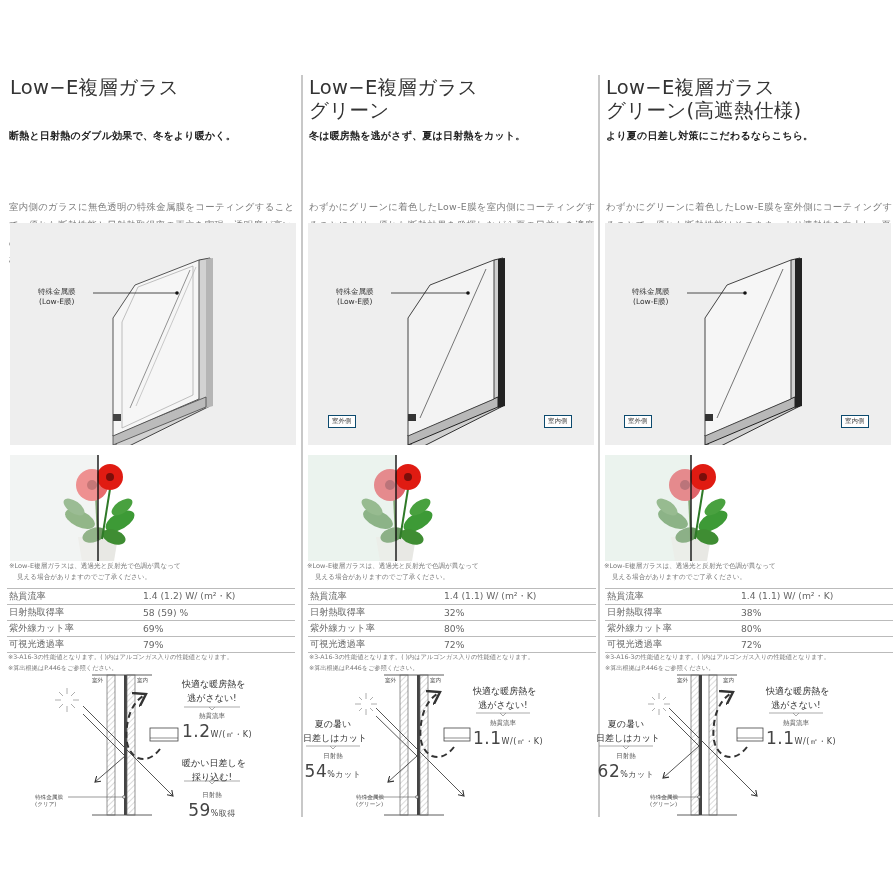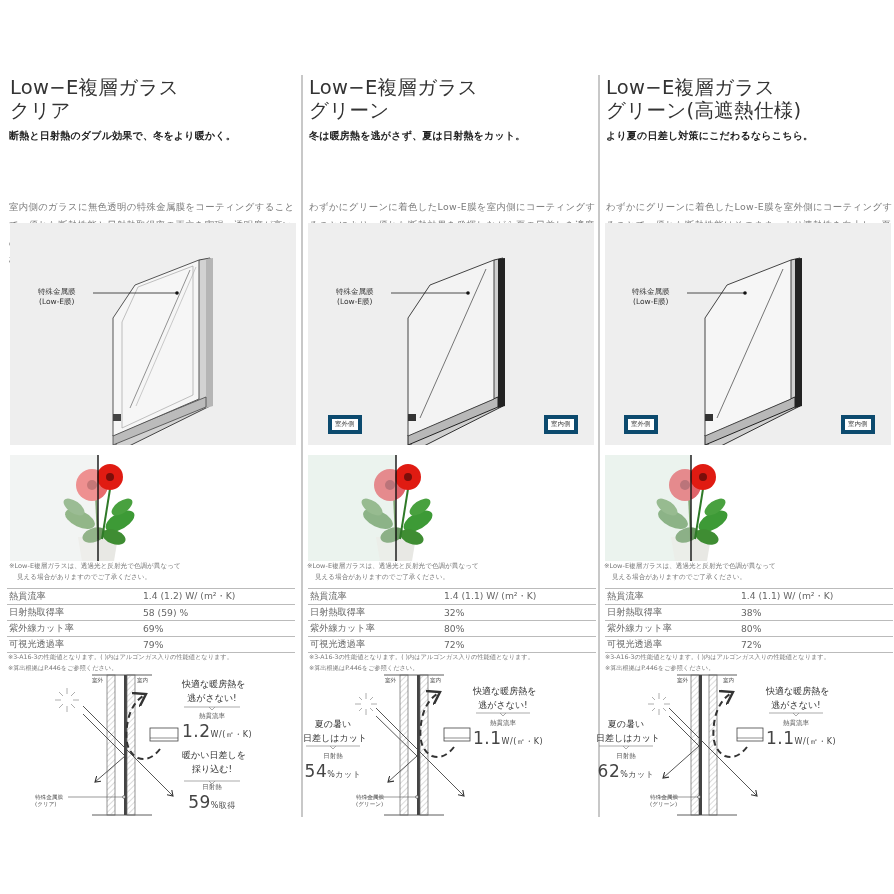--- a/index.html
+++ b/index.html
@@ -31,21 +31,21 @@
     line-height: 18px; color: #7a7a7a; letter-spacing: 0.35px; margin-top: 48px;
   }
   .col.c2 .desc, .col.c3 .desc { left: 11px; }
   .glassbox {
     position: absolute; left: 10px; top: 223px; width: 286px; height: 222px;
     background: #eeeeee;
   }
   .col.c2 .glassbox, .col.c3 .glassbox { left: 10px; width: 286px; }
   .glassbox svg { position: absolute; left: 0; top: 0; }
   .side-tag {
-    position: absolute; font-size: 6.5px; color: #444; border: 4px solid #0c4a6e;
+    position: absolute; font-size: 6.5px; color: #444; border: 1px solid #0c4a6e;
     background: #fff; padding: 1px 3px; line-height: 9px;
   }
   .photo {
     position: absolute; left: 10px; top: 455px; width: 132px; height: 106px; overflow: hidden;
     background: #fff;
   }
   .photo svg { position: absolute; left: 0; top: 0; }
   .photo-note {
     position: absolute; left: 9px; top: 561px; font-size: 6.6px; line-height: 11px; color: #777;
     white-space: nowrap;
@@ -74,21 +74,20 @@
 </style>
 </head>
 <body>
 
 <div class="sep" style="left:301px"></div>
 <div class="sep" style="left:598px"></div>
 
 <section class="col c1">
   <div class="title">
     <div>Low−E複層ガラス</div>
-    <div>クリア</div>
   </div>
   <div class="lead">断熱と日射熱のダブル効果で、冬をより暖かく。</div>
   <div class="desc">室内側のガラスに無色透明の特殊金属膜をコーティングすることで、優れた断熱性能と日射熱取得率の両立を実現。透明度が高いので採光性にも優れています。冬の寒さが厳しい地域や明るさを確保したいお部屋におすすめです。</div>
 
   <div class="glassbox">
     <svg width="286" height="222" viewBox="0 0 286 222">
 
       <polygon points="189,37 200,35 200,183 113,226 103,228" fill="#d2d2d2" stroke="#444" stroke-width="1"></polygon>
       <polygon points="196,36 203,35 203,183 196,185" fill="#b5b5b5"></polygon>
       <polygon points="103,212 196,174 196,184 103,222" fill="#bbbbbb" stroke="#444" stroke-width="0.8"></polygon>
@@ -213,21 +212,21 @@
     <div class="lbl" style="left:35px;top:124px">
       <div>特殊金属膜</div>
       <div>(クリア)</div>
     </div>
     <div class="dtext" style="left:182px;top:7px;width:60px">
       <div class="callout-h">快適な暖房熱を</div>
       <div class="callout-h">逃がさない!</div>
       <div class="callout-s" style="margin-top:7px">熱貫流率</div>
       <div class="bignum"><span>1.2</span><small>W/(㎡・K)</small></div>
     </div>
-    <div class="dtext" style="left:182px;top:78px;width:60px">
+    <div class="dtext" style="left:182px;top:86px;width:60px">
       <div class="callout-h">暖かい日差しを</div>
       <div class="callout-h">採り込む!</div>
       <div class="callout-s" style="margin-top:7px">日射熱</div>
       <div class="bignum"><span>59</span><small>%取得</small></div>
     </div>
   </div>
 </section>
 
 <section class="col c2">
   <div class="title">

